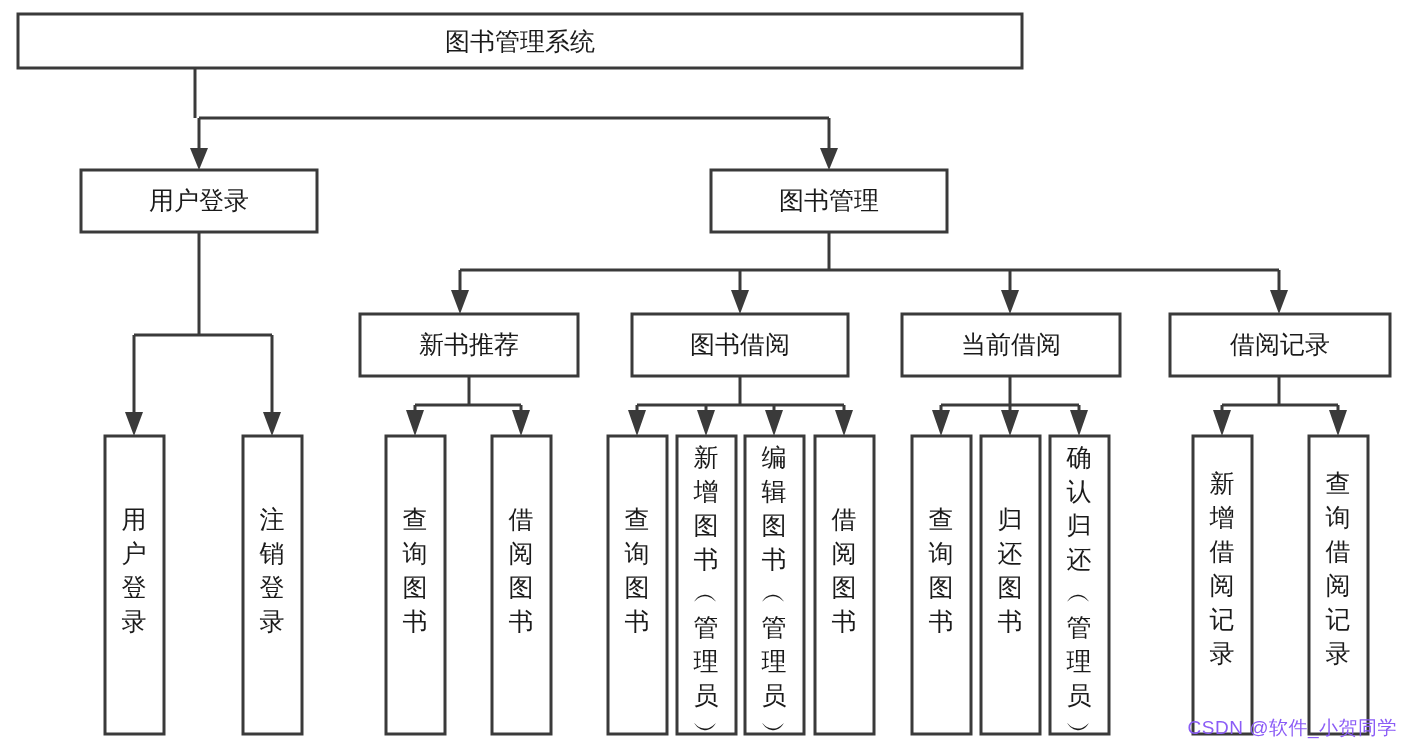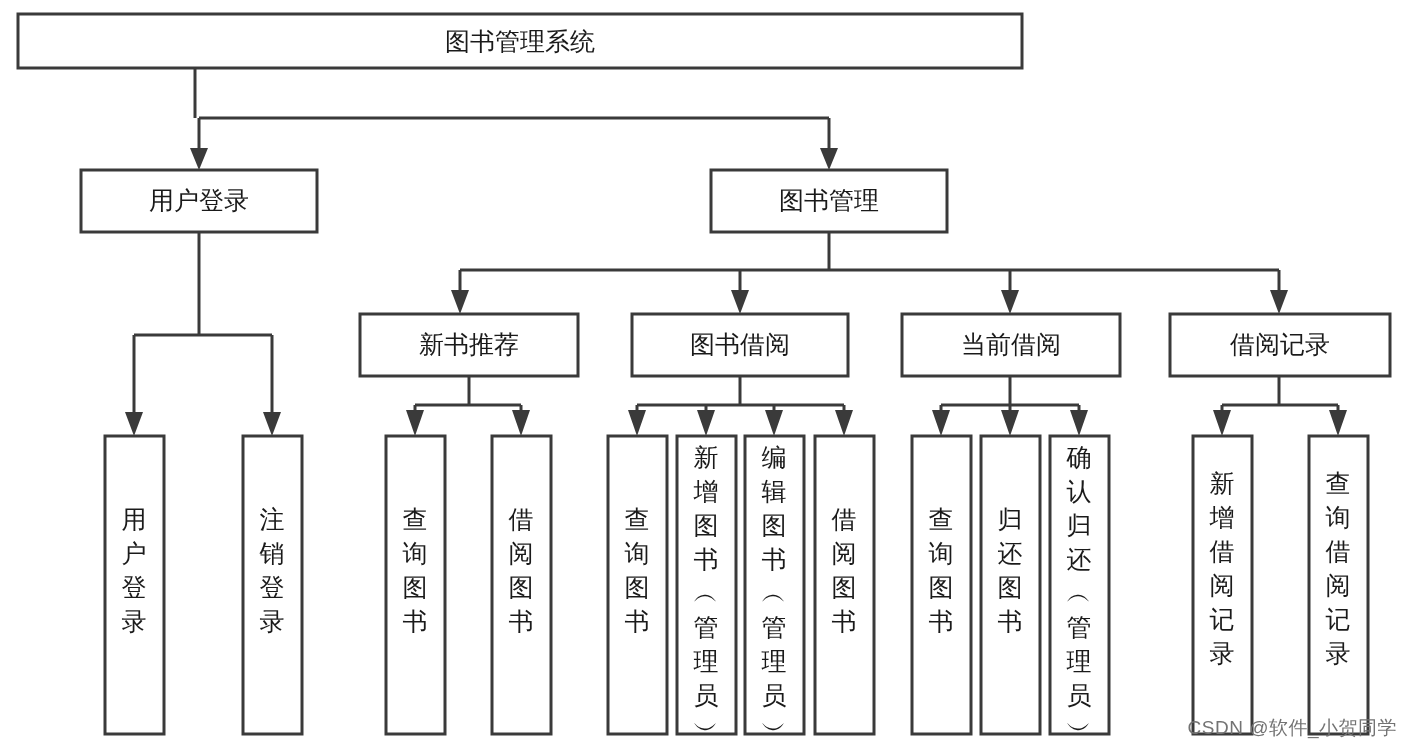--- a/index.html
+++ b/index.html
@@ -54,21 +54,21 @@
     font-size: 25px;
     fill: #1a1a1a;
     text-anchor: middle;
   }
   .watermark {
     position: absolute;
     right: 8px;
     bottom: 6px;
     font-family: "Liberation Sans", "DejaVu Sans", sans-serif;
     font-size: 19px;
-    color: #737373;
+    color: #8b5cf6;
     white-space: nowrap;
     letter-spacing: 0.5px;
     pointer-events: none;
   }
 </style>
 </head>
 <body>
 
 <div id="diagram-root">
 

